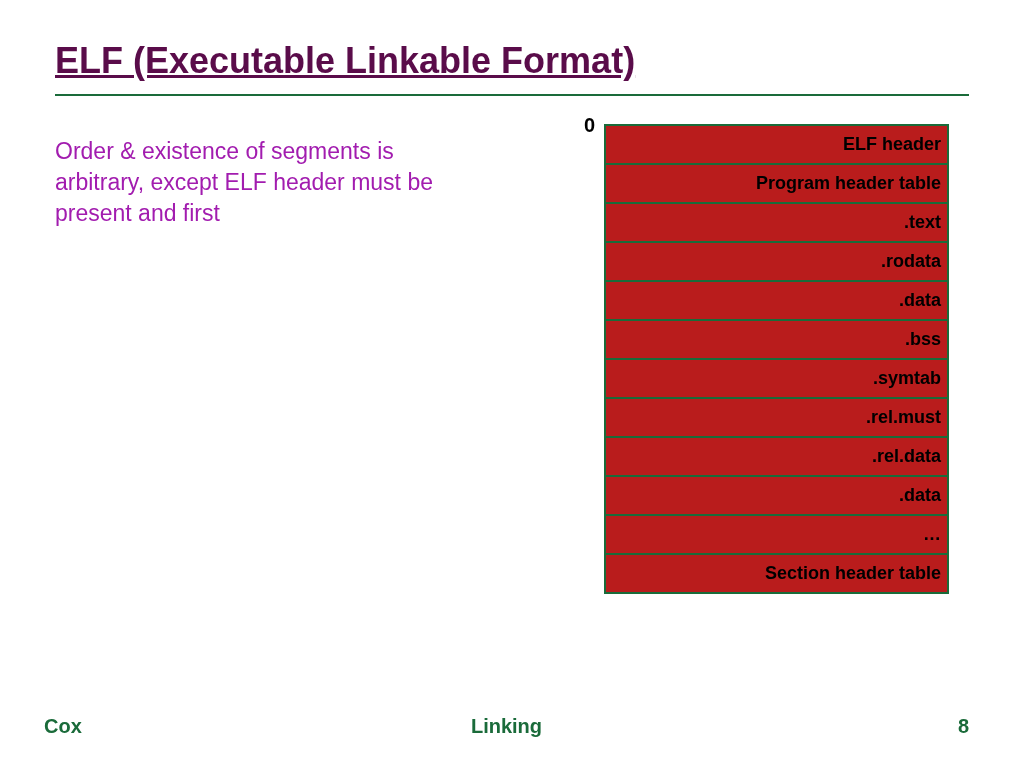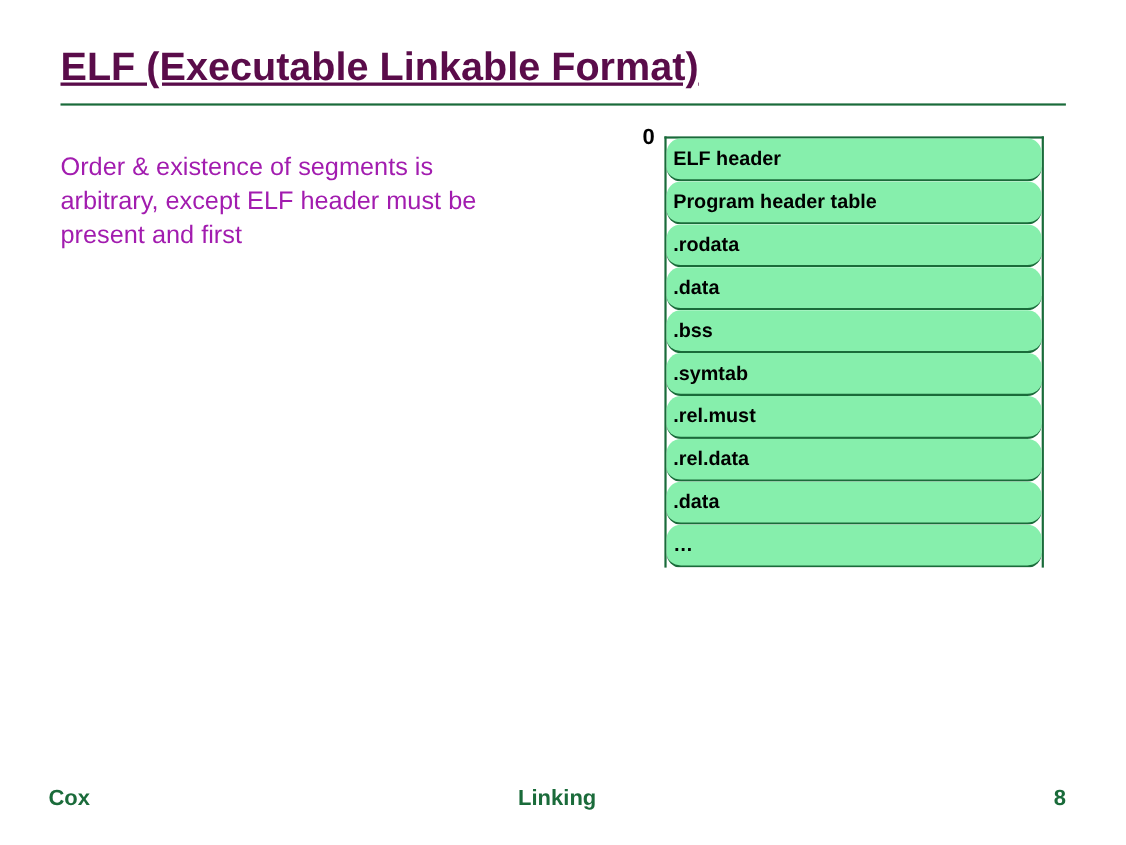--- a/index.html
+++ b/index.html
@@ -47,28 +47,27 @@
       font-size: 20px;
       font-weight: bold;
       color: #000;
     }
     .elf-table {
       border: 2px solid #1a6b3a;
       border-bottom: none;
       width: 345px;
     }
     .elf-cell {
-      background: #86efac;
+      background: #b91c1c;
       color: #000;
       font-size: 18px;
       font-weight: bold;
-      text-align: left;
+      text-align: right;
       padding: 8px 6px;
       border-bottom: 2px solid #1a6b3a;
-      border-radius: 13px;
     }
     .footer {
       position: absolute;
       bottom: 30px;
       left: 44px;
       right: 55px;
       display: flex;
       justify-content: space-between;
       color: #1a6b3a;
       font-size: 20px;
@@ -87,28 +86,30 @@
 <hr class="hr-line">
 
 <div class="content">
   <div class="body-text">Order &amp; existence of segments is arbitrary, except ELF header must be present and first</div>
 
   <div class="table-area">
     <div class="zero-label">0</div>
     <div class="elf-table">
       <div class="elf-cell">ELF header</div>
       <div class="elf-cell">Program header table</div>
+      <div class="elf-cell">.text</div>
       <div class="elf-cell">.rodata</div>
       <div class="elf-cell">.data</div>
       <div class="elf-cell">.bss</div>
       <div class="elf-cell">.symtab</div>
       <div class="elf-cell">.rel.must</div>
       <div class="elf-cell">.rel.data</div>
       <div class="elf-cell">.data</div>
       <div class="elf-cell">…</div>
+      <div class="elf-cell">Section header table</div>
     </div>
   </div>
 </div>
 
 <div class="footer">
   <span>Cox</span>
   <span class="footer-center">Linking</span>
   <span>8</span>
 </div>
 

